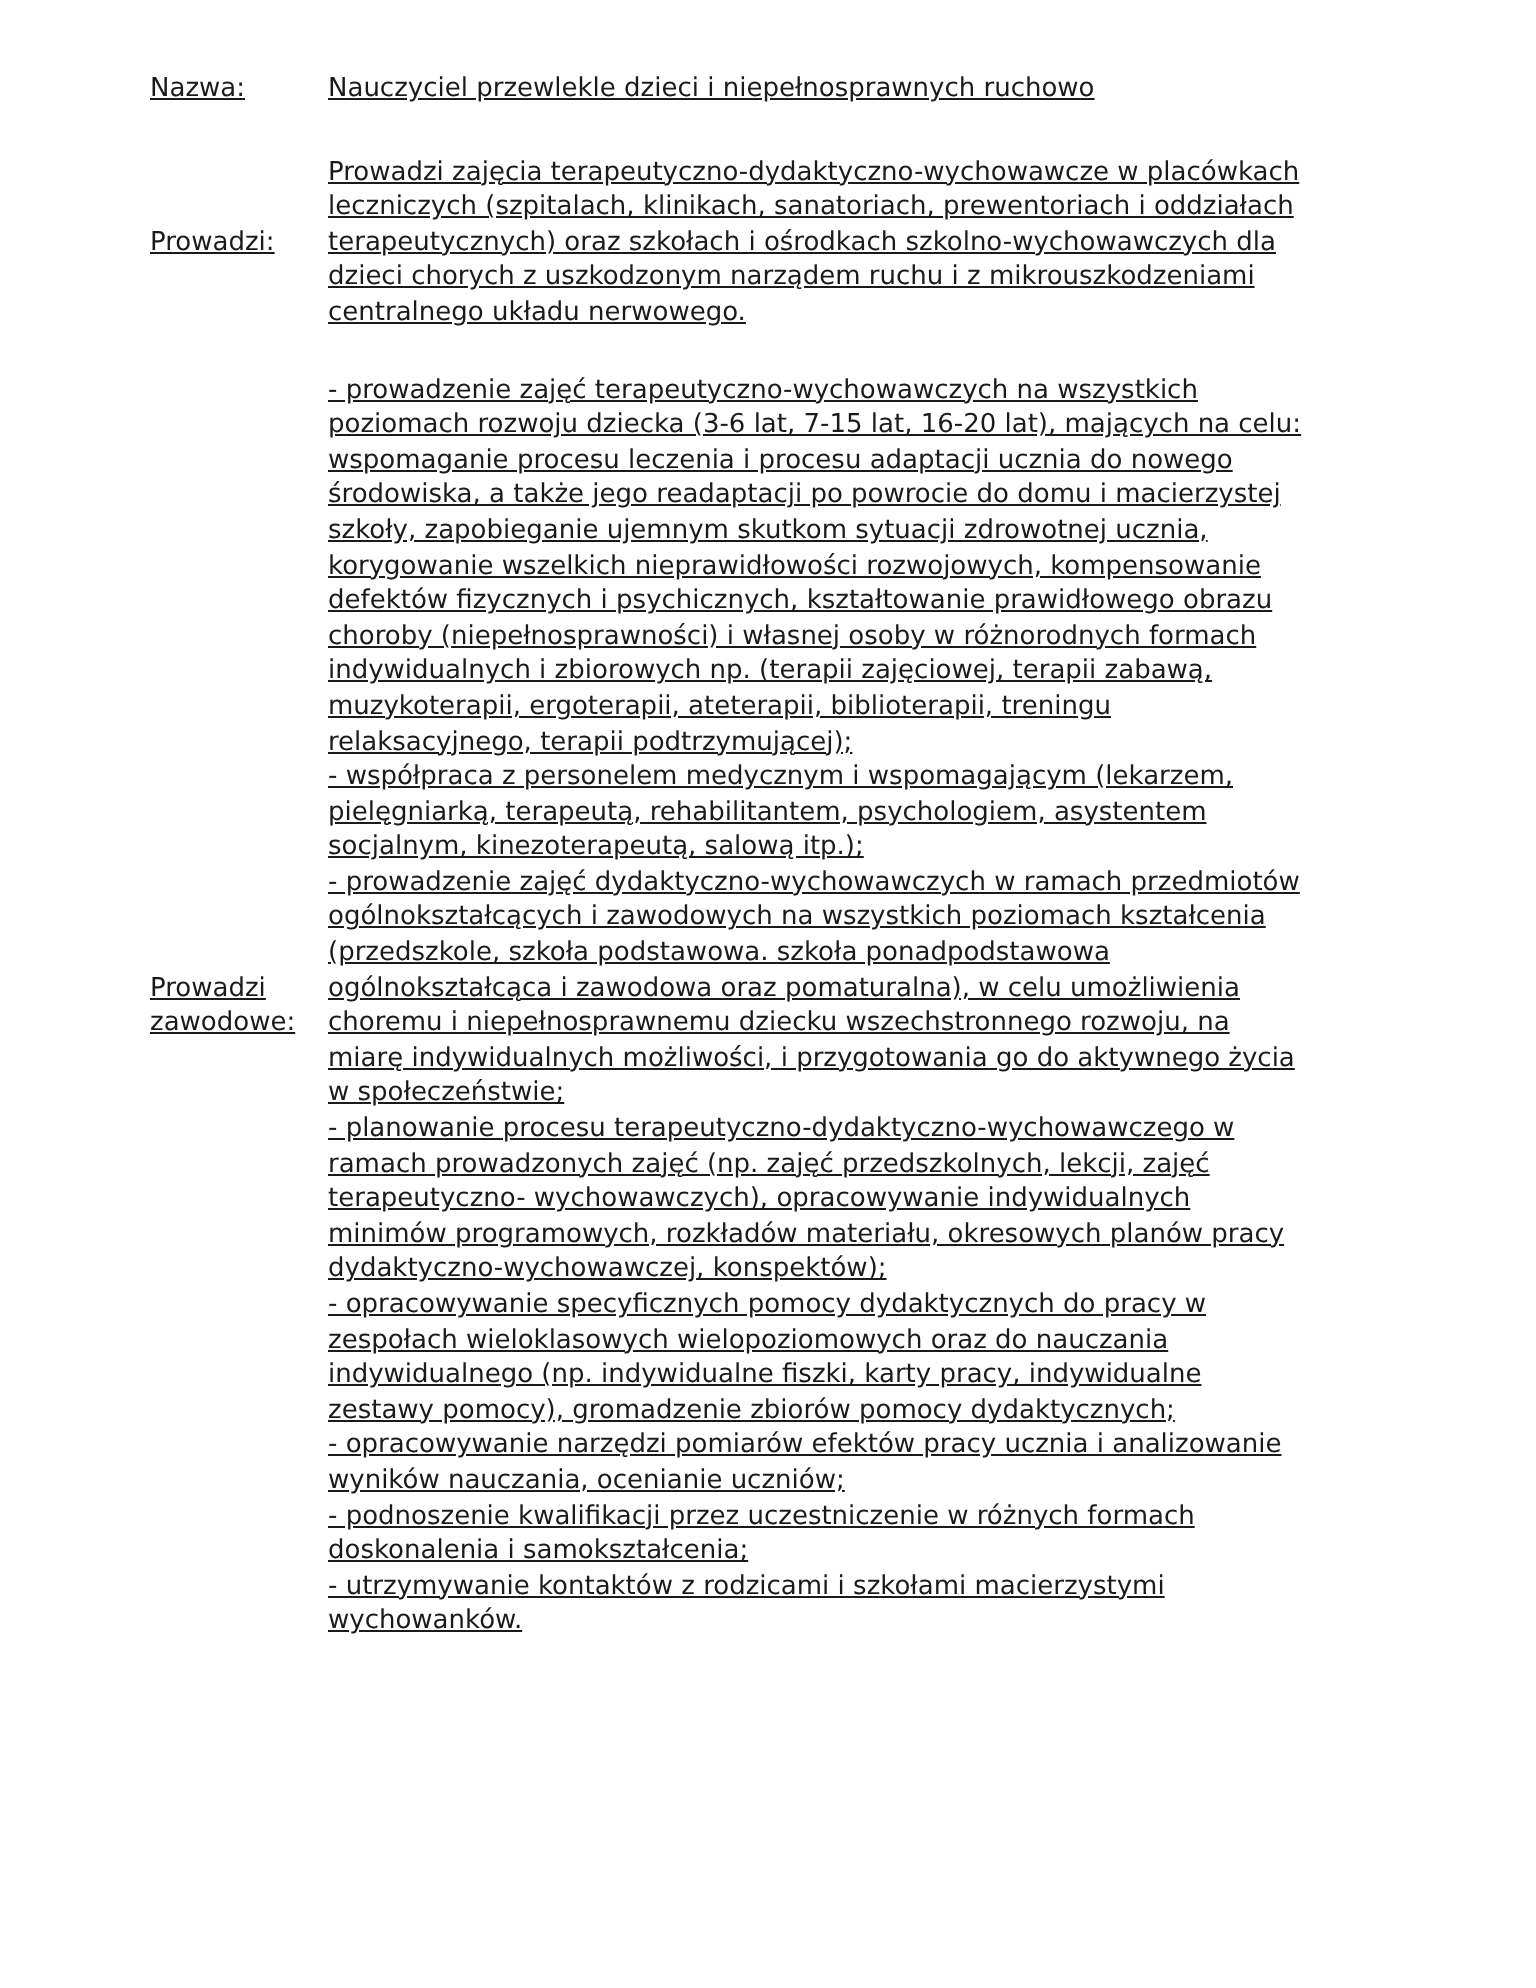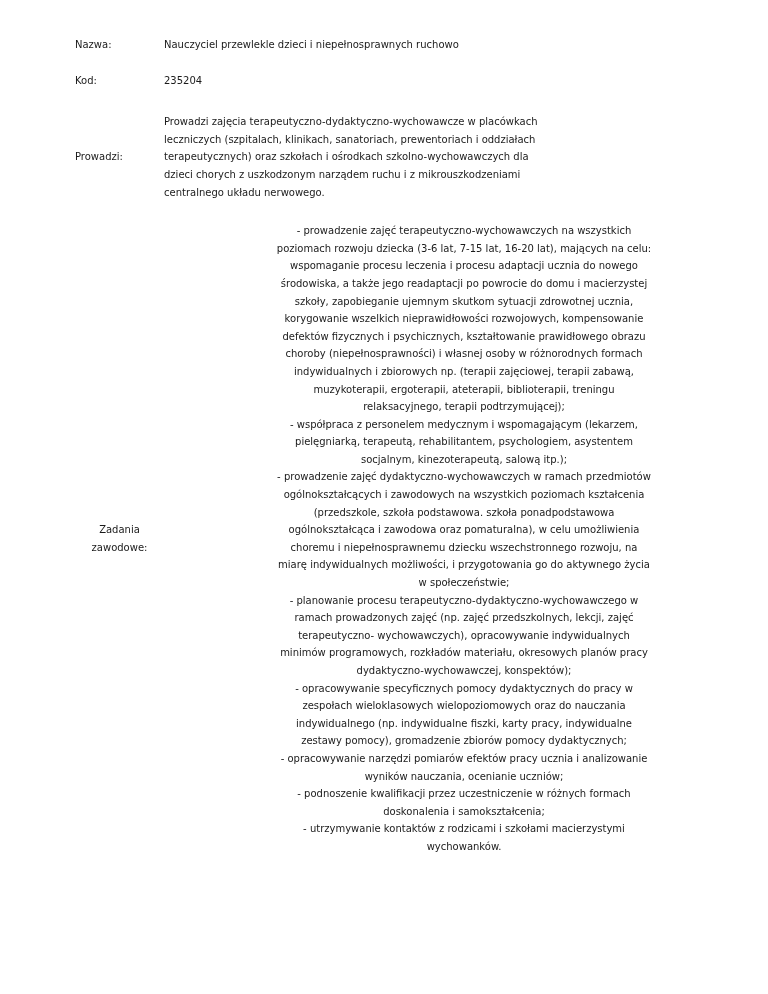--- a/index.html
+++ b/index.html
@@ -14,61 +14,58 @@
     font-family: "DejaVu Sans", "Liberation Sans", sans-serif;
     color: #1a1a1a;
     overflow: hidden;
   }
   table.doc {
     border-collapse: collapse;
     margin: 27px 0 0 75px;
     table-layout: fixed;
   }
   td {
-    font-size: 10px;
+    font-size: 13px;
     line-height: 17.6px;
     vertical-align: middle;
     padding: 9px 0;
+    text-decoration: underline;
   }
   td.lbl {
     width: 89px;
     vertical-align: middle;
     text-align: left;
   }
   td.val {
     width: 600px;
     white-space: pre-line;
   }
   tr.row-synteza td { padding-top: 15px; }
-  tr.row-zadania td { padding-top: 12px; text-align: center; }
+  tr.row-zadania td { padding-top: 12px; }
 </style>
 </head>
 <body>
 
 <div>
   <table class="doc">
     <tbody>
       <tr class="row-nazwa">
         <td class="lbl">Nazwa:</td>
         <td class="val">Nauczyciel przewlekle dzieci i niepełnosprawnych ruchowo</td>
       </tr>
-      <tr class="row-kod">
-        <td class="lbl">Kod:</td>
-        <td class="val">235204</td>
-      </tr>
       <tr class="row-synteza">
         <td class="lbl">Prowadzi:</td>
         <td class="val">Prowadzi zajęcia terapeutyczno-dydaktyczno-wychowawcze w placówkach
 leczniczych (szpitalach, klinikach, sanatoriach, prewentoriach i oddziałach
 terapeutycznych) oraz szkołach i ośrodkach szkolno-wychowawczych dla
 dzieci chorych z uszkodzonym narządem ruchu i z mikrouszkodzeniami
 centralnego układu nerwowego.</td>
       </tr>
       <tr class="row-zadania">
-        <td class="lbl">Zadania zawodowe:</td>
+        <td class="lbl">Prowadzi zawodowe:</td>
         <td class="val">- prowadzenie zajęć terapeutyczno-wychowawczych na wszystkich
 poziomach rozwoju dziecka (3-6 lat, 7-15 lat, 16-20 lat), mających na celu:
 wspomaganie procesu leczenia i procesu adaptacji ucznia do nowego
 środowiska, a także jego readaptacji po powrocie do domu i macierzystej
 szkoły, zapobieganie ujemnym skutkom sytuacji zdrowotnej ucznia,
 korygowanie wszelkich nieprawidłowości rozwojowych, kompensowanie
 defektów fizycznych i psychicznych, kształtowanie prawidłowego obrazu
 choroby (niepełnosprawności) i własnej osoby w różnorodnych formach
 indywidualnych i zbiorowych np. (terapii zajęciowej, terapii zabawą,
 muzykoterapii, ergoterapii, ateterapii, biblioterapii, treningu

